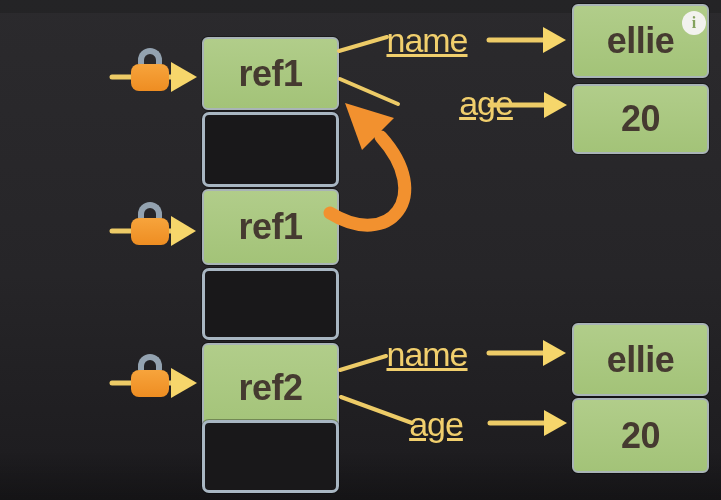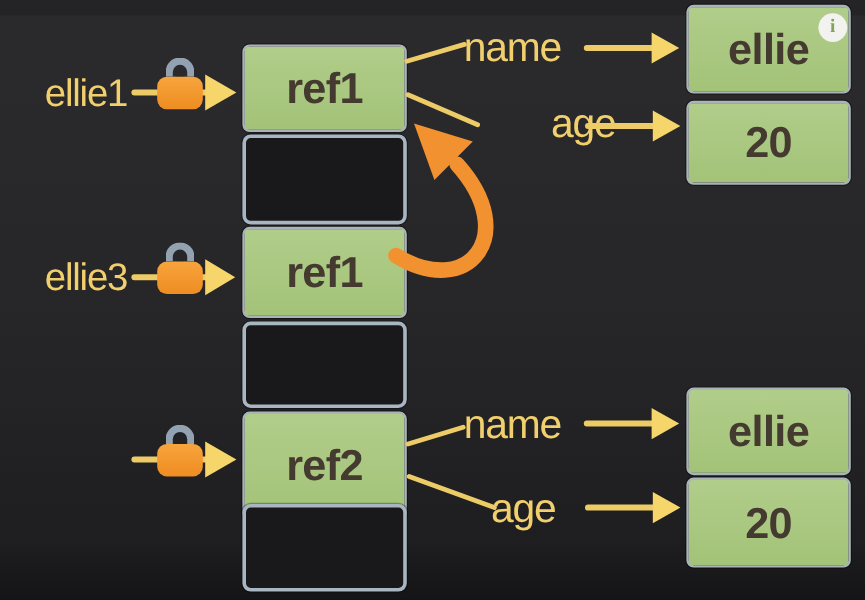--- a/index.html
+++ b/index.html
@@ -97,20 +97,21 @@
   }
   .flabel {
     position: absolute;
     z-index: 2;
     text-align: center;
     color: var(--label-yellow, #f1cf6d);
     font-size: 34px;
     font-weight: 500;
     line-height: 38px;
     letter-spacing: -1px;
+    text-decoration: underline;
   }
   .lock {
     position: absolute;
     z-index: 4;
     width: 38px;
     height: 44px;
   }
   .lock .shackle {
     position: absolute;
     left: 7px;
@@ -210,22 +211,20 @@
   <div class="box empty" style="left:202px;top:268px;width:137px;height:72px">
     <span class="btxt"></span>
   </div>
   <div class="box green" style="left:202px;top:343px;width:137px;height:90px">
     <span class="btxt">ref2</span>
   </div>
   <div class="box empty" style="left:202px;top:420px;width:137px;height:73px">
     <span class="btxt"></span>
   </div>
 
-  <div class="vlabel" style="left:16px;top:60px">ellie1</div>
-  <div class="vlabel" style="left:16px;top:214px">ellie3</div>
 
   <div class="lock" style="left:131px;top:48px">
     <span class="shackle"></span>
     <span class="lockbody"></span>
   </div>
   <div class="lock" style="left:131px;top:202px">
     <span class="shackle"></span>
     <span class="lockbody"></span>
   </div>
   <div class="lock" style="left:131px;top:354px">

